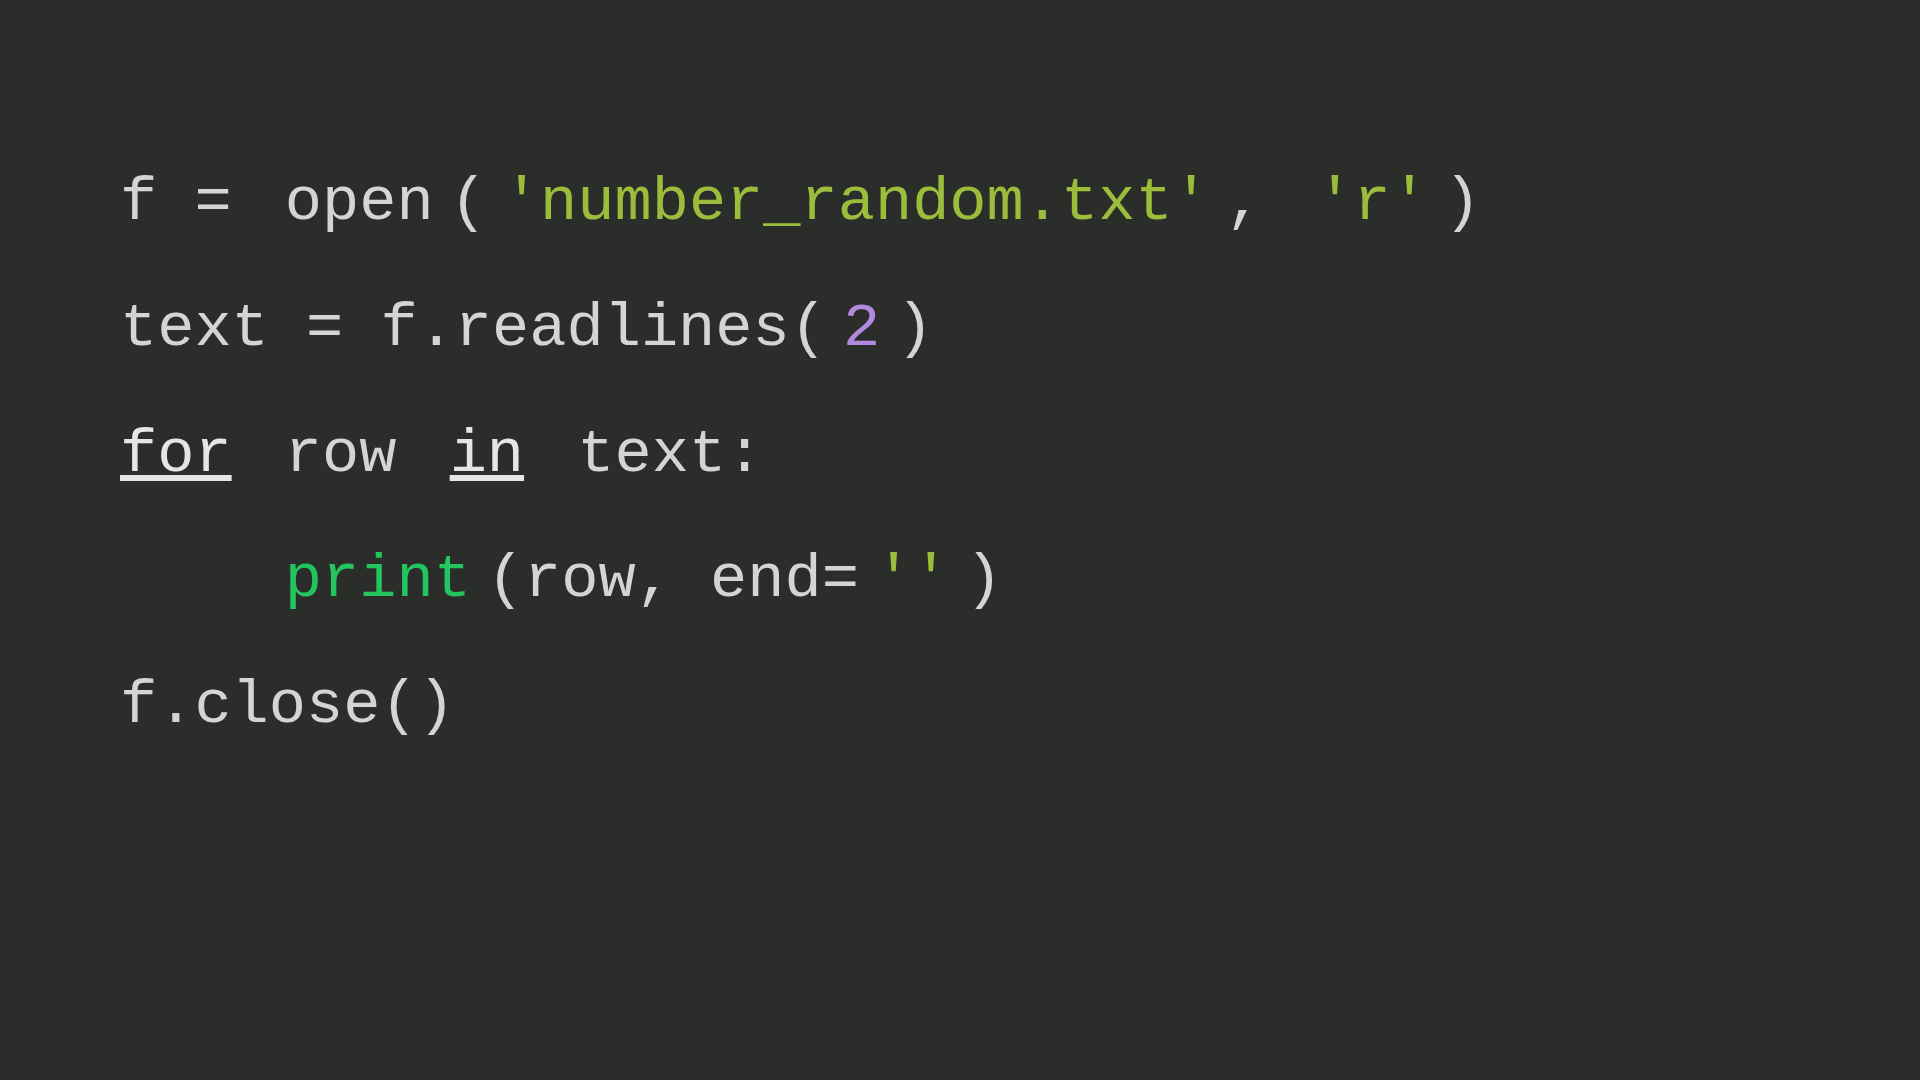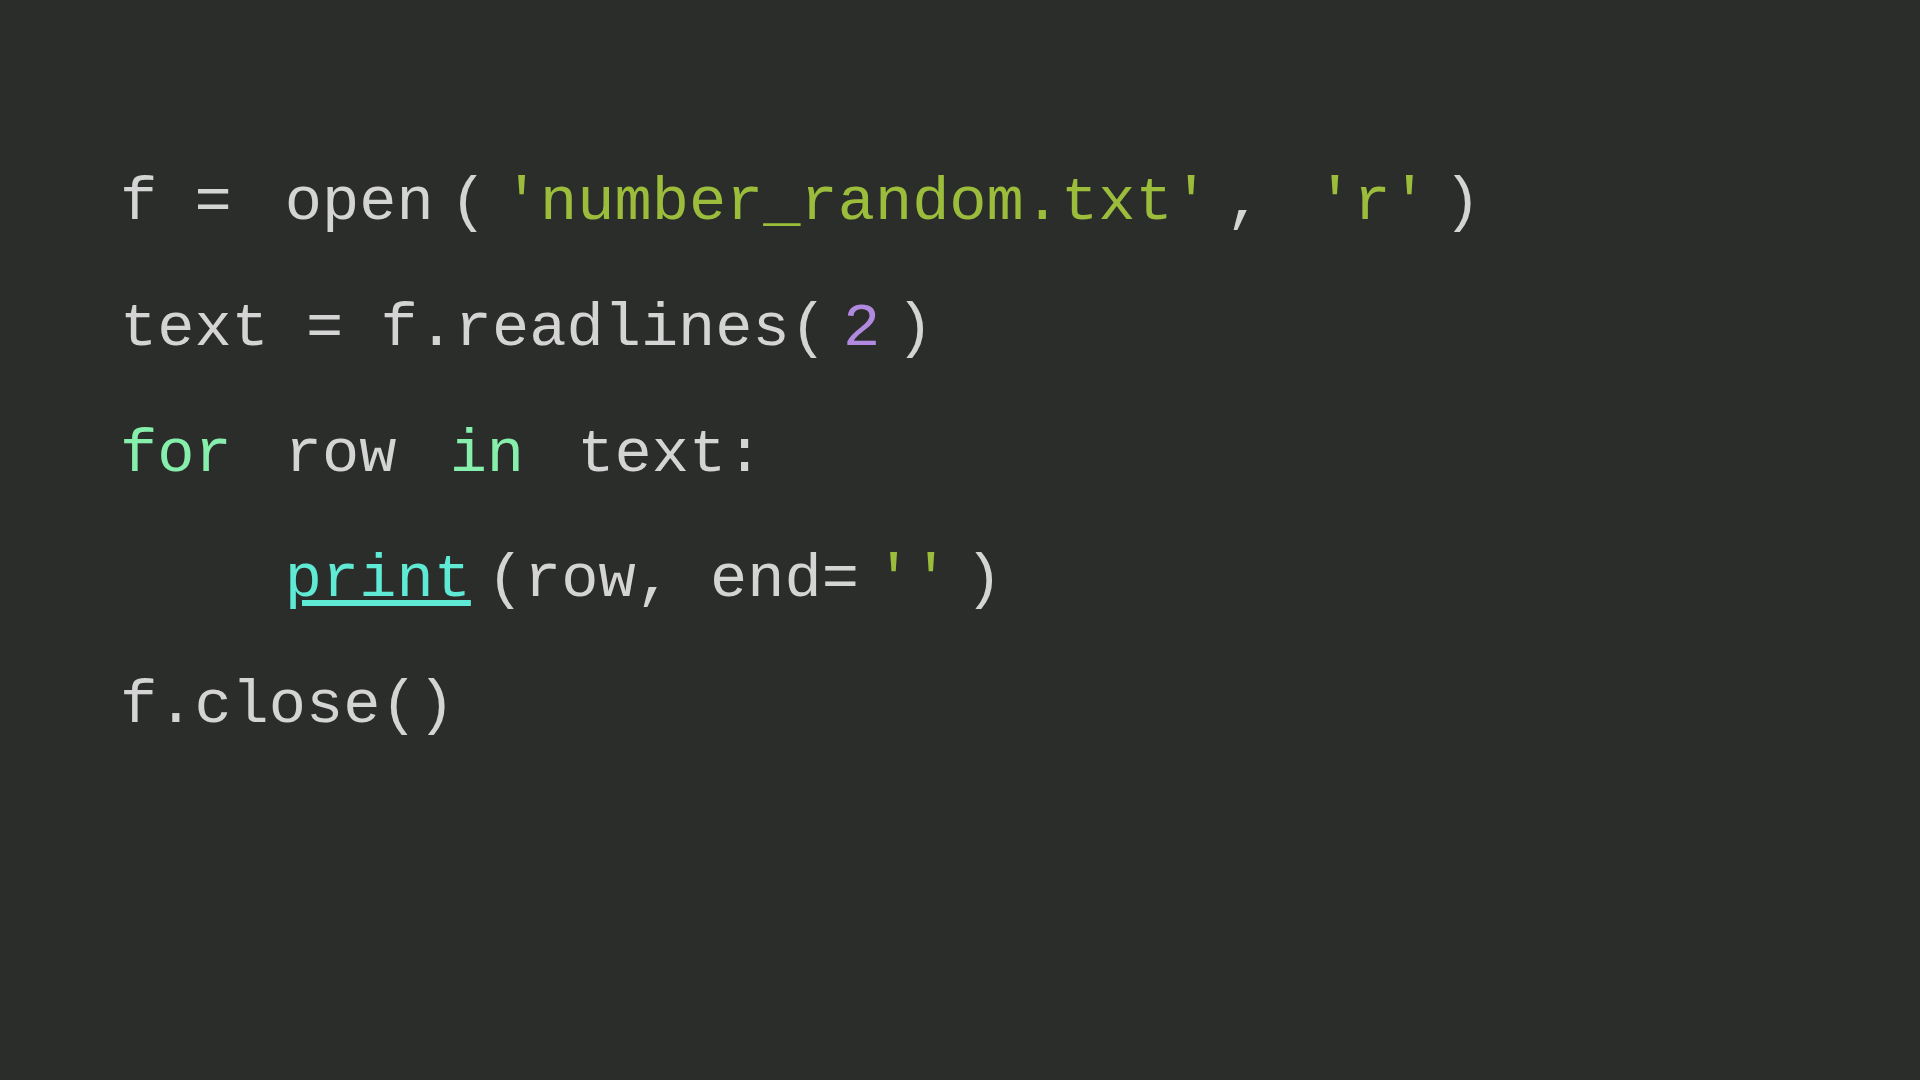--- a/index.html
+++ b/index.html
@@ -24,25 +24,25 @@
     .tk-default {
       color: #d4d4d4;
     }
     .tk-string {
       color: #9cbd3c;
     }
     .tk-number {
       color: #b18ae0;
     }
     .tk-keyword {
-      color: #86efac;
+      color: #e5e5e5;
+      text-decoration: underline;
     }
     .tk-builtin {
-      color: #5eead4;
-      text-decoration: underline;
+      color: #22c55e;
     }
     .code-line {
       display: block;
     }
   </style>
 </head>
 <body>
 
 <div class="code-editor"><span class="code-line"><span class="tk-default">f = </span><span class="tk-default">open</span><span class="tk-default">(</span><span class="tk-string">'number_random.txt'</span><span class="tk-default">, </span><span class="tk-string">'r'</span><span class="tk-default">)</span></span><span class="code-line"></span><span class="code-line"><span class="tk-default">text = f.readlines(</span><span class="tk-number">2</span><span class="tk-default">)</span></span><span class="code-line"></span><span class="code-line"><span class="tk-keyword">for</span><span class="tk-default"> row </span><span class="tk-keyword">in</span><span class="tk-default"> text:</span></span><span class="code-line"><span class="tk-default">    </span><span class="tk-builtin">print</span><span class="tk-default">(row, end=</span><span class="tk-string">''</span><span class="tk-default">)</span></span><span class="code-line"><span class="tk-default">f.close()</span></span></div>
 

